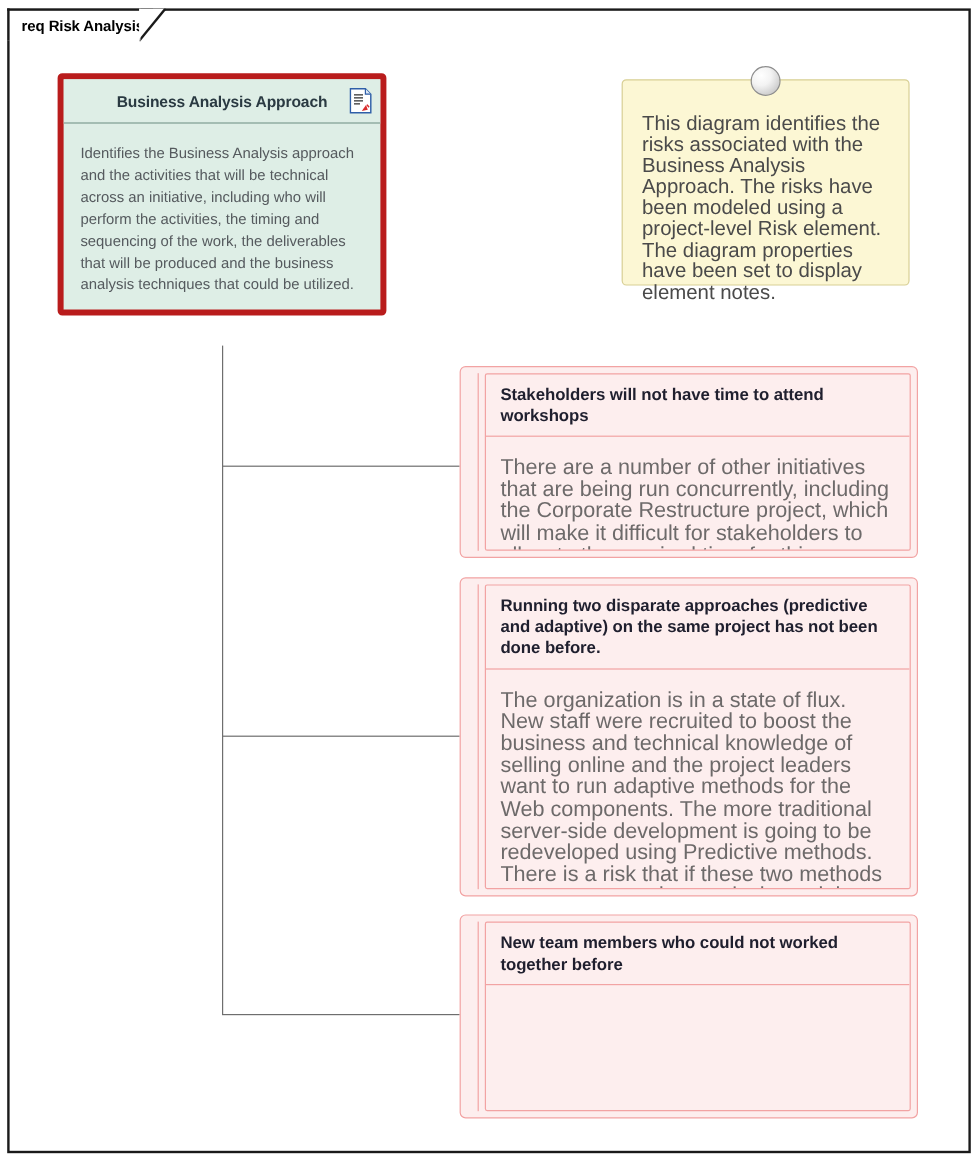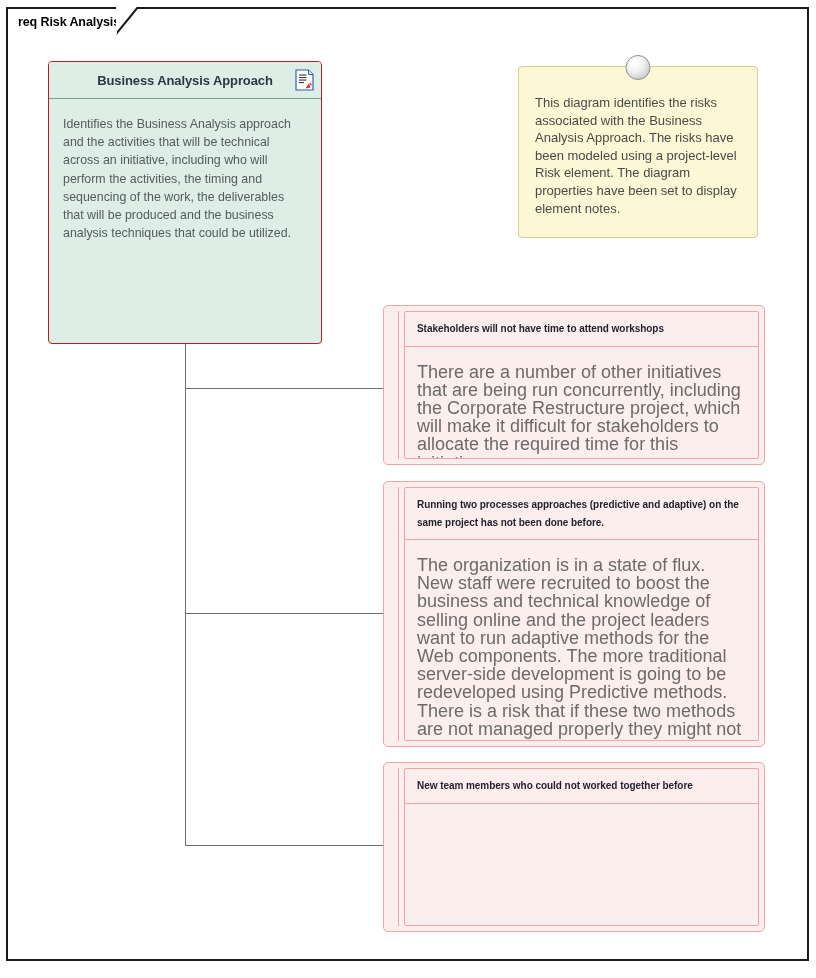--- a/index.html
+++ b/index.html
@@ -72,23 +72,23 @@
   }
   .conn.v { width: 1px; }
   .conn.h { height: 1px; }
 
   
   .req-element {
     position: absolute;
     left: 48px;
     top: 61px;
     width: 274px;
-    height: 283px;
-    box-sizing: border-box;
-    border: 1px solid #b91c1c;
+    height: 202px;
+    box-sizing: border-box;
+    border: 5px solid #b91c1c;
     border-radius: 4px;
     background: #deeee6;
     overflow: hidden;
   }
   .req-header {
     position: relative;
     height: 37px;
     box-sizing: border-box;
     border-bottom: 1px solid #7f9e92;
     display: flex;
@@ -138,21 +138,21 @@
     transform: translateX(-50%);
     width: 25px;
     height: 25px;
     border-radius: 50%;
     background: radial-gradient(circle at 34% 30%, #ffffff 0%, #f3f3f3 38%, #d2d2d2 72%, #b9b9b9 100%);
     border: 1px solid #8d8d8d;
     box-sizing: border-box;
   }
   .note-body {
     padding: 27px 16px 10px 16px;
-    font-size: 13px;
+    font-size: 17px;
     line-height: 17.6px;
     color: #4a4a4a;
   }
 
   
   .risk {
     position: absolute;
     box-sizing: border-box;
     border: 1px solid #f2a3a3;
     border-radius: 5px;
@@ -177,21 +177,21 @@
     box-sizing: border-box;
     border: 1px solid #f2a3a3;
     border-radius: 2px;
     background: #fdeeee;
     overflow: hidden;
   }
   .risk-name {
     box-sizing: border-box;
     border-bottom: 1px solid #f2a3a3;
     padding: 8px 12px 8px 12px;
-    font-size: 10px;
+    font-size: 14px;
     font-weight: bold;
     line-height: 17.5px;
     color: #1f1f2e;
     letter-spacing: -0.05px;
   }
   .risk-notes {
     padding: 16px 12px 10px 12px;
     font-size: 18px;
     line-height: 18.2px;
     color: #6d6a6a;
@@ -246,21 +246,21 @@
     <div class="risk-spine"></div>
     <div class="risk-inner">
       <div class="risk-name">Stakeholders will not have time to attend workshops</div>
       <div class="risk-notes">There are a number of other initiatives that are being run concurrently, including the Corporate Restructure project, which will make it difficult for stakeholders to allocate the required time for this initiative.</div>
     </div>
   </div>
 
   <div class="risk" style="left:383px; top:481px; width:382px; height:266px;">
     <div class="risk-spine"></div>
     <div class="risk-inner">
-      <div class="risk-name">Running two processes approaches (predictive and adaptive) on the same project has not been done before.</div>
+      <div class="risk-name">Running two disparate approaches (predictive and adaptive) on the same project has not been done before.</div>
       <div class="risk-notes">The organization is in a state of flux. New staff were recruited to boost the business and technical knowledge of selling online and the project leaders want to run adaptive methods for the Web components. The more traditional server-side development is going to be redeveloped using Predictive methods. There is a risk that if these two methods are not managed properly they might not integrate well.</div>
     </div>
   </div>
 
   <div class="risk" style="left:383px; top:762px; width:382px; height:170px;">
     <div class="risk-spine"></div>
     <div class="risk-inner">
       <div class="risk-name">New team members who could not worked together before</div>
     </div>
   </div>

